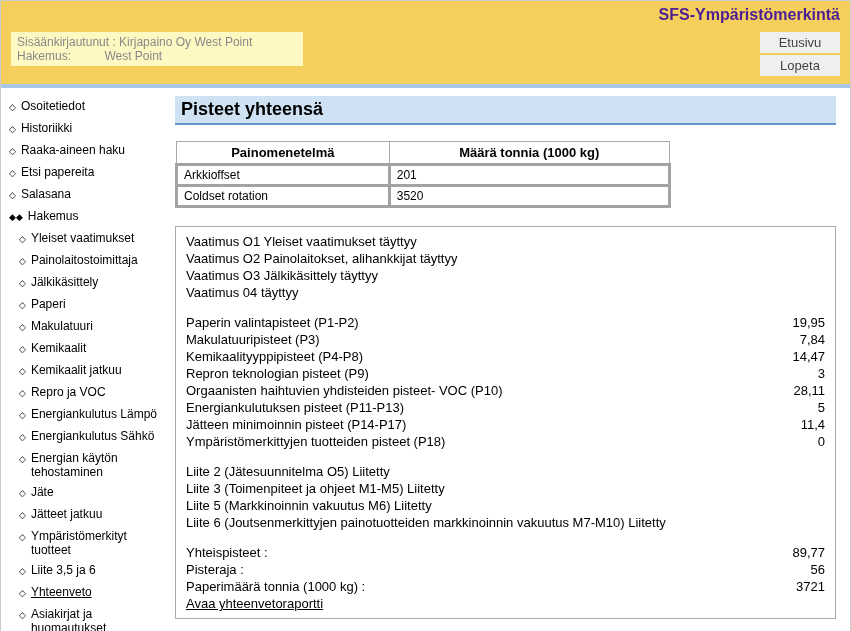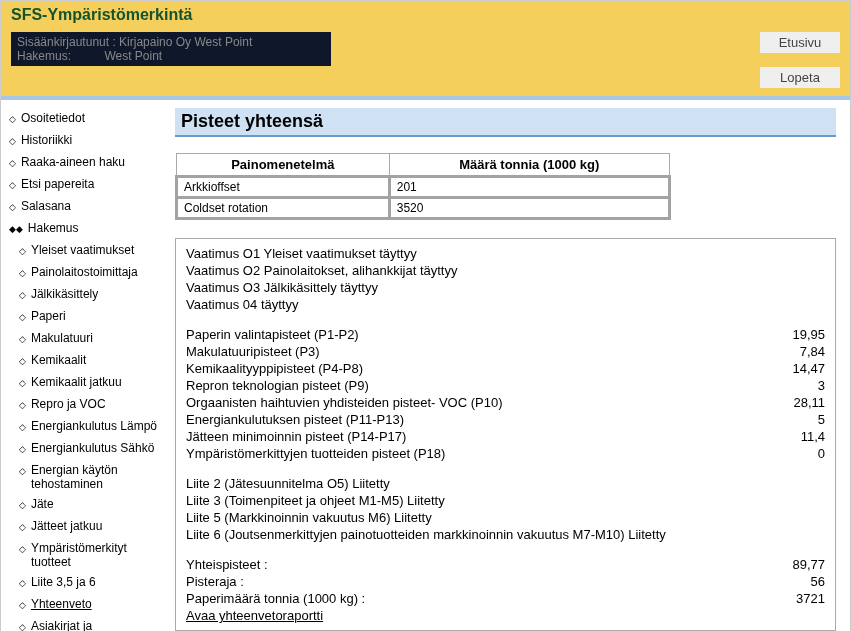--- a/index.html
+++ b/index.html
@@ -1,24 +1,24 @@
 <!DOCTYPE html>
 <html><head>
 <meta charset="utf-8">
 <style>
 * { box-sizing: border-box; margin: 0; padding: 0; }
 body { font-family: Verdana, Arial, sans-serif; font-size: 12px; background: #fff; }
 
 .wrapper { width: 851px; border: 1px solid #ccc; }
 
 .header { background: #f4cf5c; padding: 0; }
-.title-bar { color: #14532d; font-size: 16px; font-weight: bold; padding: 5px 10px 8px; }
+.title-bar { color: #4c1d95; font-size: 16px; font-weight: bold; padding: 5px 10px 8px; text-align: right; }
 .login-row { display: flex; justify-content: space-between; align-items: flex-start; padding: 0 10px 8px; }
-.login-info { background: #0f172a; color: #888; padding: 3px 6px; width: 320px; font-size: 12px; }
-.nav-buttons { display: flex; flex-direction: column; gap: 14px; }
+.login-info { background: #fef9c3; color: #888; padding: 3px 6px; width: 292px; font-size: 12px; }
+.nav-buttons { display: flex; flex-direction: column; gap: 2px; }
 .nav-btn { background: #efefef; color: #444; padding: 3px 18px; font-size: 13px; text-align: center; cursor: pointer; min-width: 80px; }
 .bottom-stripe { height: 4px; background: #a7c7e7; }
 
 .body-area { display: flex; padding: 8px 6px; gap: 10px; }
 
 .sidebar { width: 158px; flex-shrink: 0; }
 .nav-item { display: flex; align-items: flex-start; gap: 5px; padding: 3px 2px; color: #000000; cursor: pointer; font-size: 12px; }
 .nav-item.sub { padding-left: 12px; }
 .bullet { font-size: 9px; line-height: 16px; }
 .bullet.open { color: #000; }

